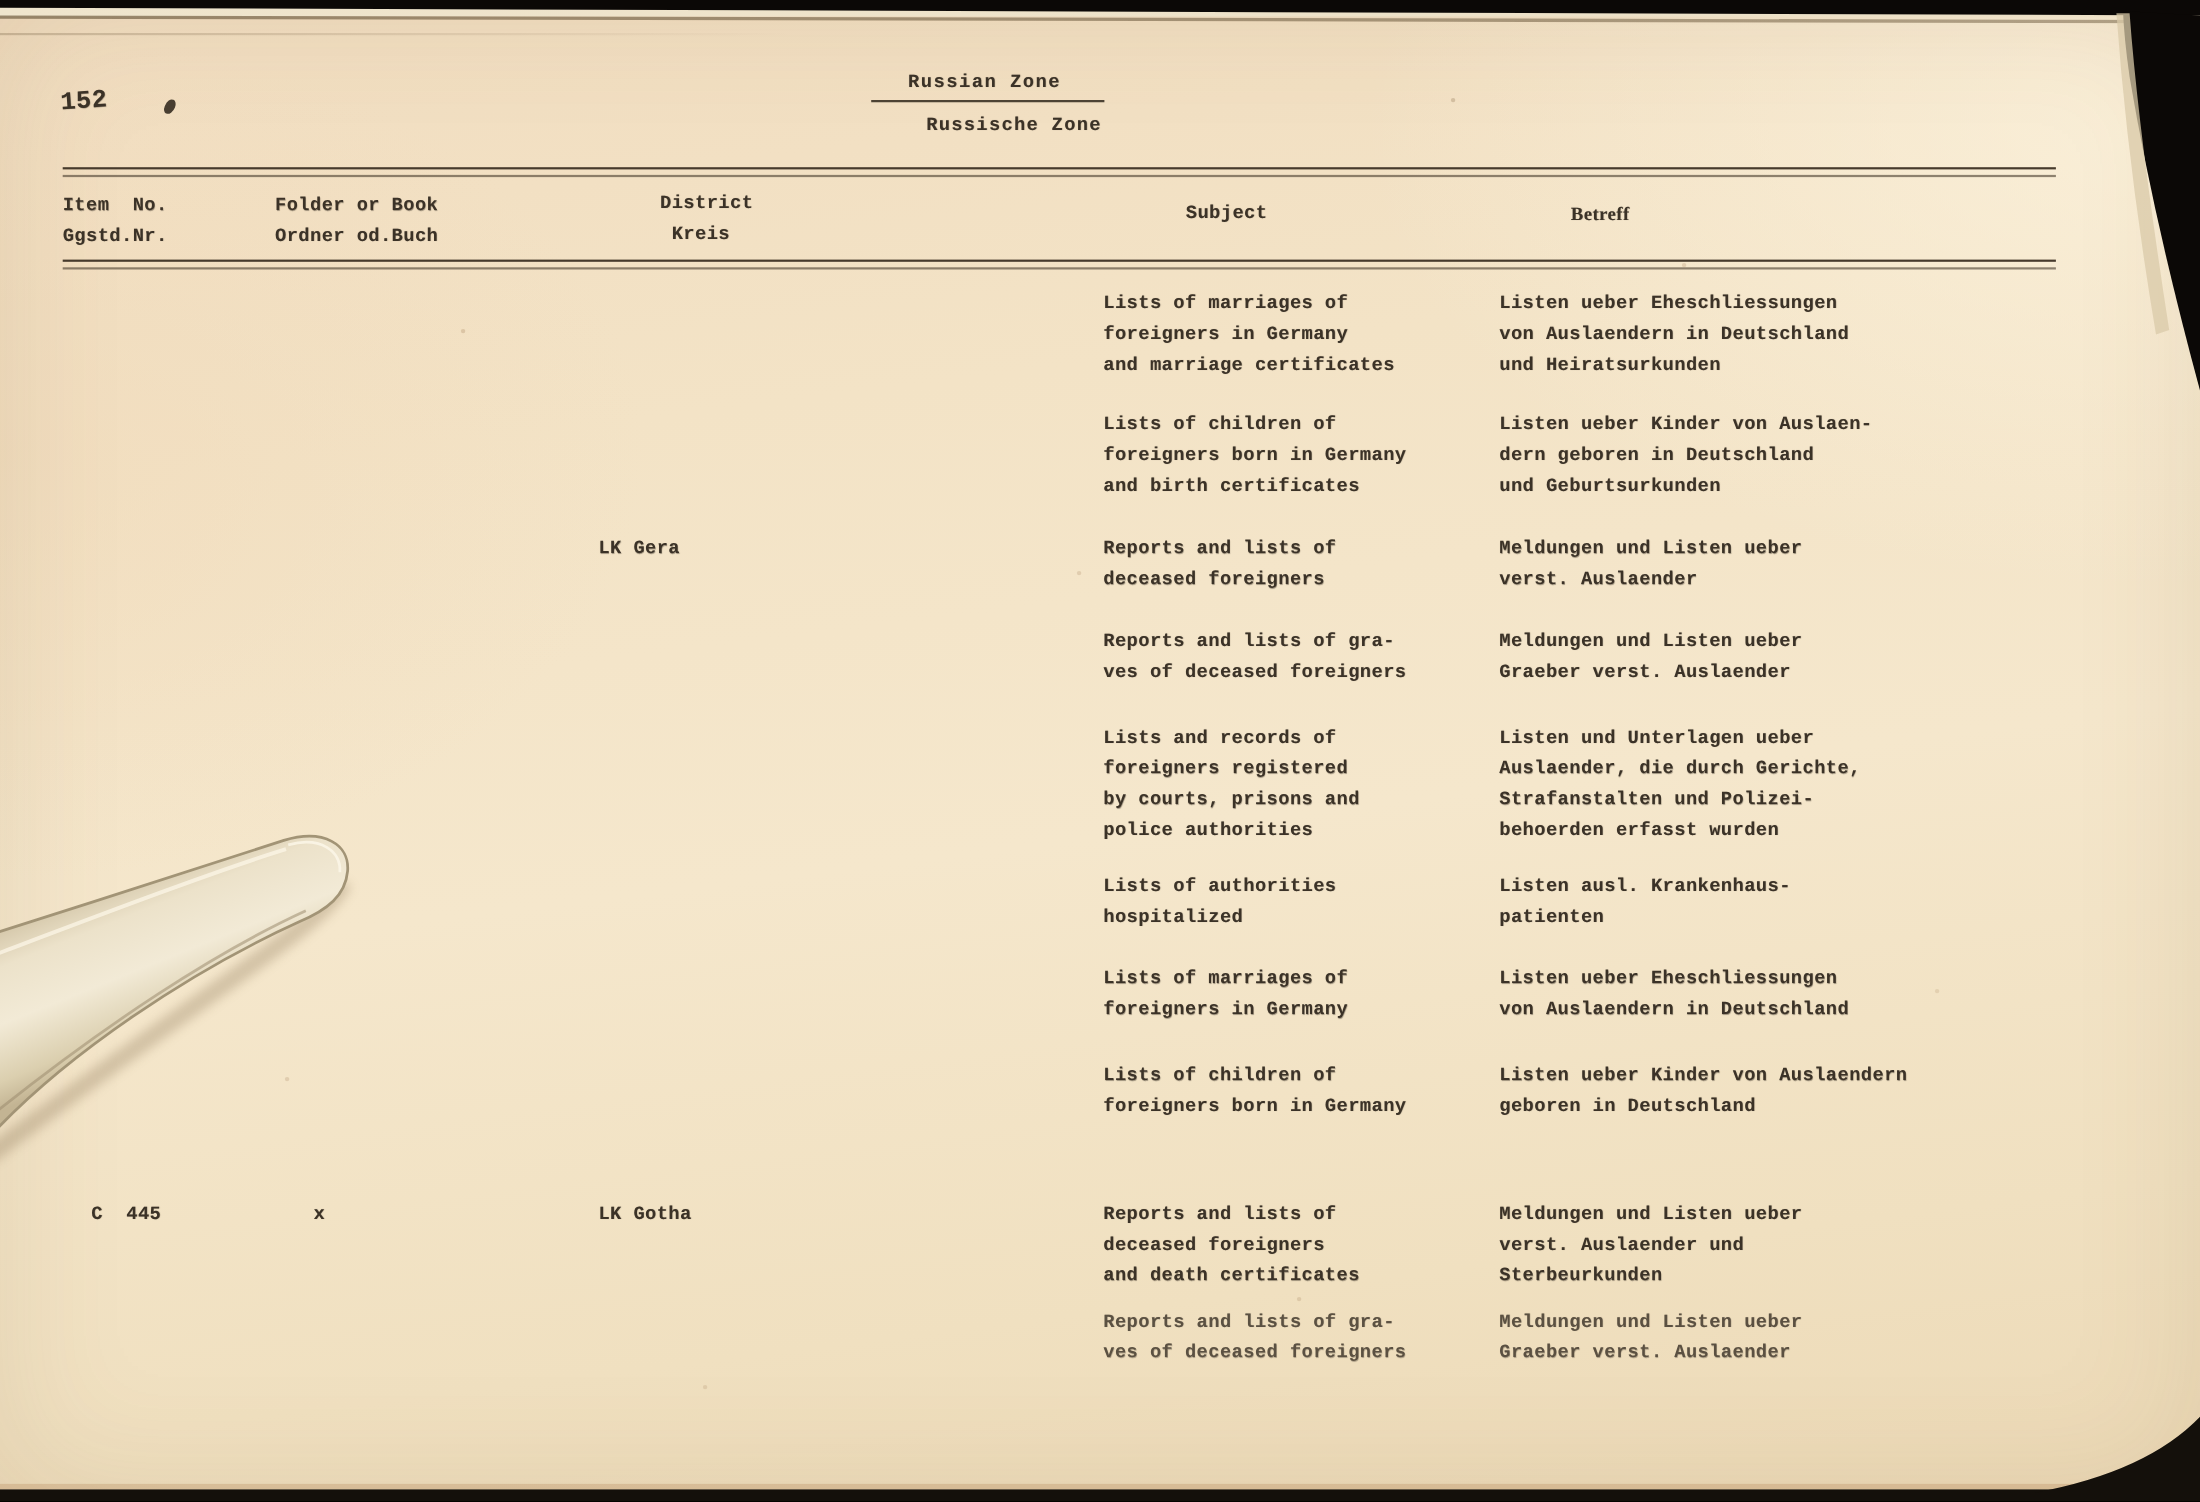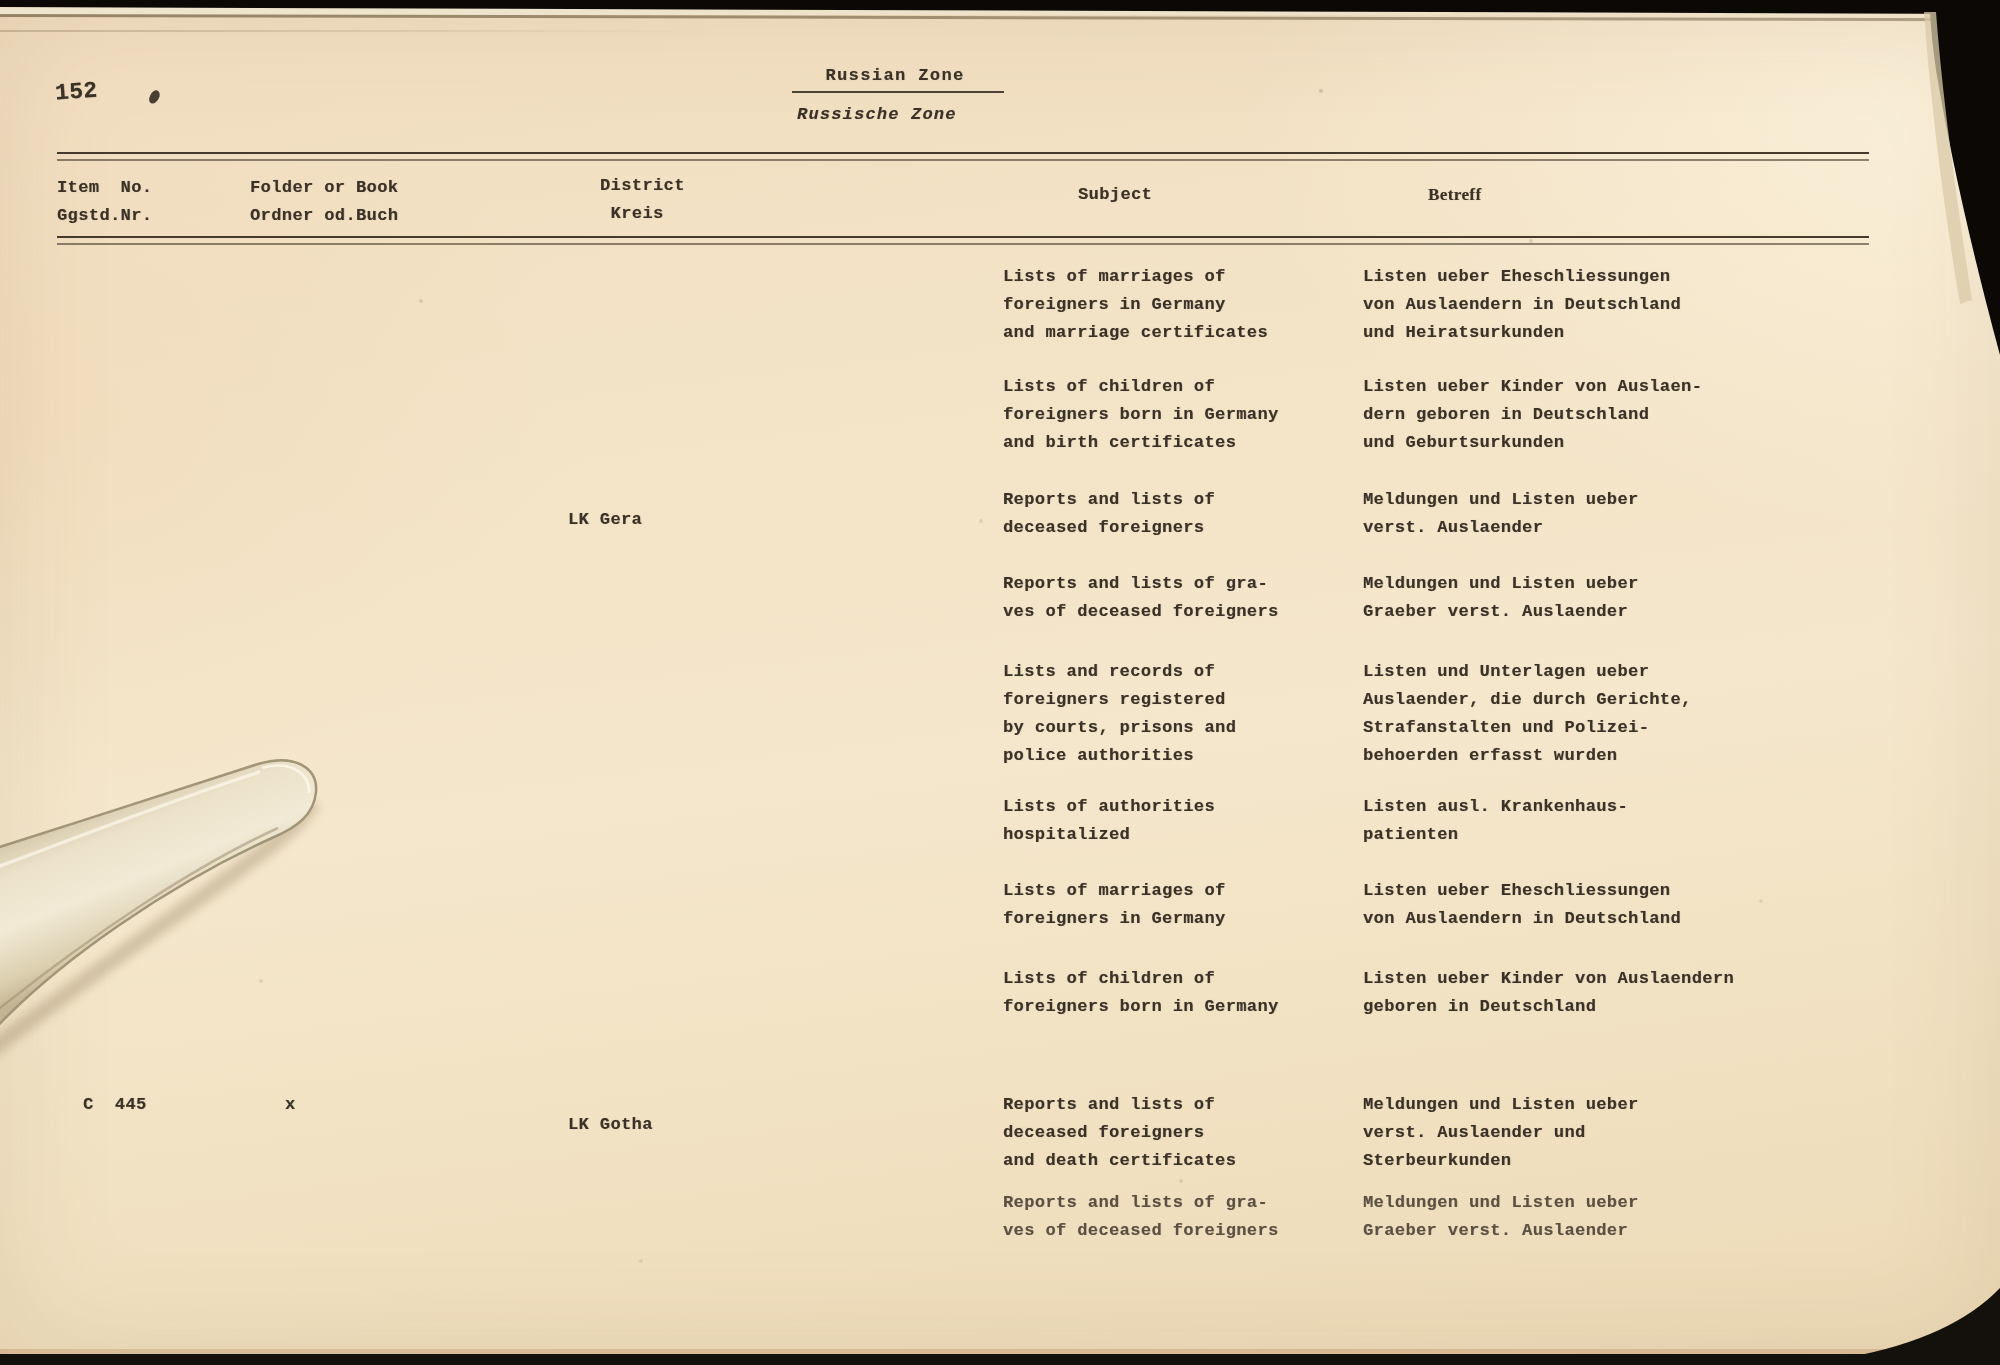--- a/index.html
+++ b/index.html
@@ -32,33 +32,33 @@
   .tw{position:absolute;font-size:17px;line-height:28px;font-weight:700;
     letter-spacing:.4px;white-space:pre-line;color:var(--ink);
     text-shadow:.4px .4px .7px rgba(59,50,39,.45);}
   .pre{white-space:pre;}
   .page-number{top:78px;left:55px;font-size:23px;transform:rotate(-4deg);}
   .ink-mark{position:absolute;left:150px;top:90px;width:9px;height:14px;background:#352c21;
     border-radius:55% 45% 60% 40%;transform:rotate(22deg);opacity:.9;}
   .title-en{top:62px;left:806px;width:178px;text-align:center;letter-spacing:1.4px;}
   .title-underline{position:absolute;left:792px;top:91px;width:212px;height:0;
     border-top:2.6px solid rgba(63,53,40,.92);}
-  .title-de{top:101px;left:797px;letter-spacing:1.2px;font-style:italic;}
+  .title-de{top:101px;left:842px;letter-spacing:1.2px;}
   .rule{position:absolute;left:57px;width:1812px;height:5px;
     border-top:2.2px solid var(--rule);border-bottom:2.2px solid rgba(70,58,44,.6);}
   .rule-1{top:152px;} .rule-2{top:236px;}
   .hdr-item{top:174px;left:57px;} .hdr-folder{top:174px;left:250px;}
   .hdr-district{top:172px;left:600px;} .hdr-subject{top:181px;left:1040px;margin-left:38px;}
   .hdr-betreff{top:181px;left:1428px;font-family:Liberation Serif, serif;}
   
   .row{position:absolute;left:0;width:2000px;}
   .cell{position:absolute;top:0;}
   .c-item{left:83px;white-space:pre;}
   .c-folder{left:285px;}
-  .c-district{left:568px;margin-top:20px;}
+  .c-district{left:544px;}
   .c-subject{left:971px;width:400px;margin-left:32px;}
   .c-betreff{left:1363px;width:530px;}
   .row-faded .tw, .row-faded.tw, .row-faded .cell{opacity:.82;}
   
   .chrome{position:absolute;left:0;top:0;width:2000px;height:1365px;pointer-events:none;}
 </style>
 </head>
 <body>
 
 <div class="scene">

